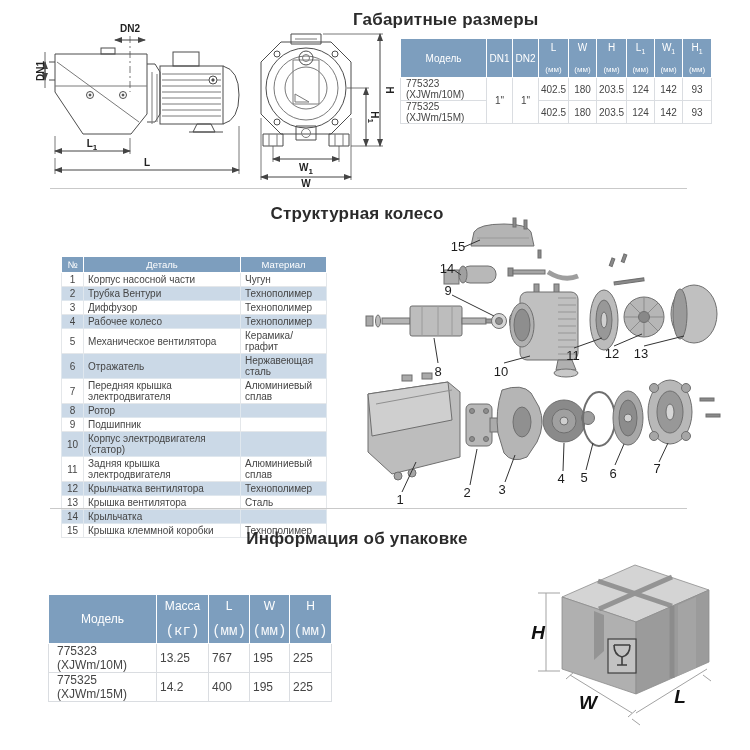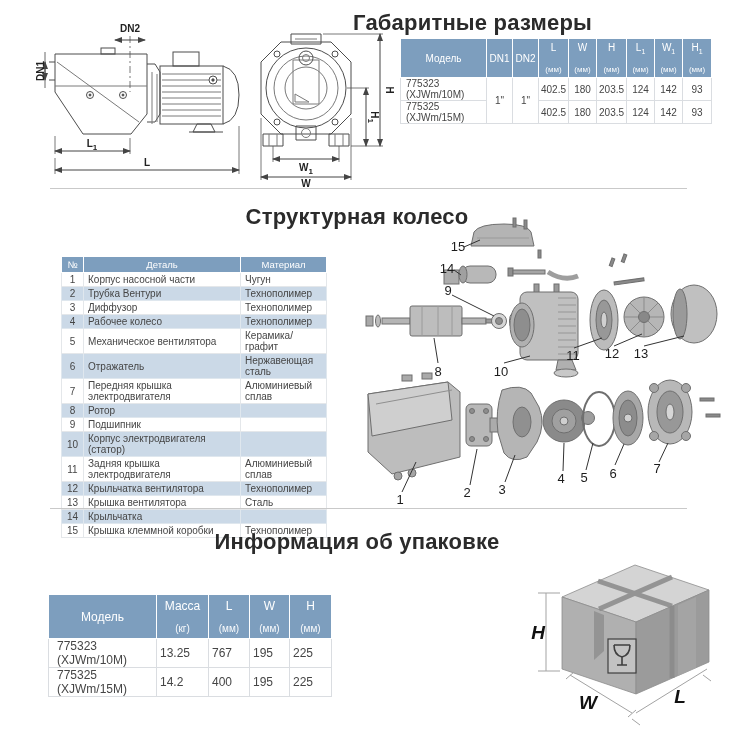--- a/index.html
+++ b/index.html
@@ -1,18 +1,18 @@
 <!DOCTYPE html>
 <html><head>
 <meta charset="utf-8">
 <style>
   html,body{margin:0;padding:0;background:#fff;}
   #page{position:relative;width:750px;height:750px;background:#fff;overflow:hidden;
         font-family:"Liberation Sans","DejaVu Sans",sans-serif;color:#3a3a3a;}
-  .sec-title{position:absolute;font-size:22px;font-weight:600;color:#2b2b2b;letter-spacing:.2px;}
+  .sec-title{position:absolute;font-size:17px;font-weight:600;color:#2b2b2b;letter-spacing:.2px;}
   .center-title{left:0;width:714px;text-align:center;}
   .divider{position:absolute;left:50px;width:637px;height:1px;background:#c9c9c9;}
 
   table{border-collapse:collapse;position:absolute;table-layout:fixed;}
   th{font-weight:400;color:#fff;background:#7d9ebe;border:1px solid #fff;text-align:center;vertical-align:middle;}
   td{border:1px solid #dadde1;color:#454545;background:#fff;}
 
   
   #dim-table{left:400px;top:38px;font-size:10px;}
   #dim-table th{padding:3px 1px;height:26px;}
@@ -26,21 +26,21 @@
   #parts-table th{padding:2px 3px;font-size:9.5px;}
   #parts-table td{padding:1px 4px;line-height:11px;border:1px solid #e4e7ea;}
   #parts-table tbody tr:nth-child(even) td{background:#cbd9e7;border-color:#dfe7ee;}
   #parts-table td.num{text-align:center;padding:1px 1px;}
 
   
   #pack-table{left:48px;top:594px;font-size:12px;}
   #pack-table th{padding:4px 2px;height:32px;}
   #pack-table td{padding:0 3px;height:27px;text-align:left;}
   #pack-table td.model{text-align:left;padding-left:8px;}
-  #pack-table .h-unit{font-size:10px;}
+  #pack-table .h-unit{font-size:14px;font-family:Liberation Mono, monospace;}
 
   svg{position:absolute;overflow:visible;}
   .dim-label{font-size:10px;font-weight:700;fill:#222;}
   .part-num{font-size:13px;fill:#1c1c1c;}
   .box-label{font-size:19px;font-weight:700;font-style:italic;fill:#111;}
 </style>
 </head>
 <body>
 
 <div id="page">

